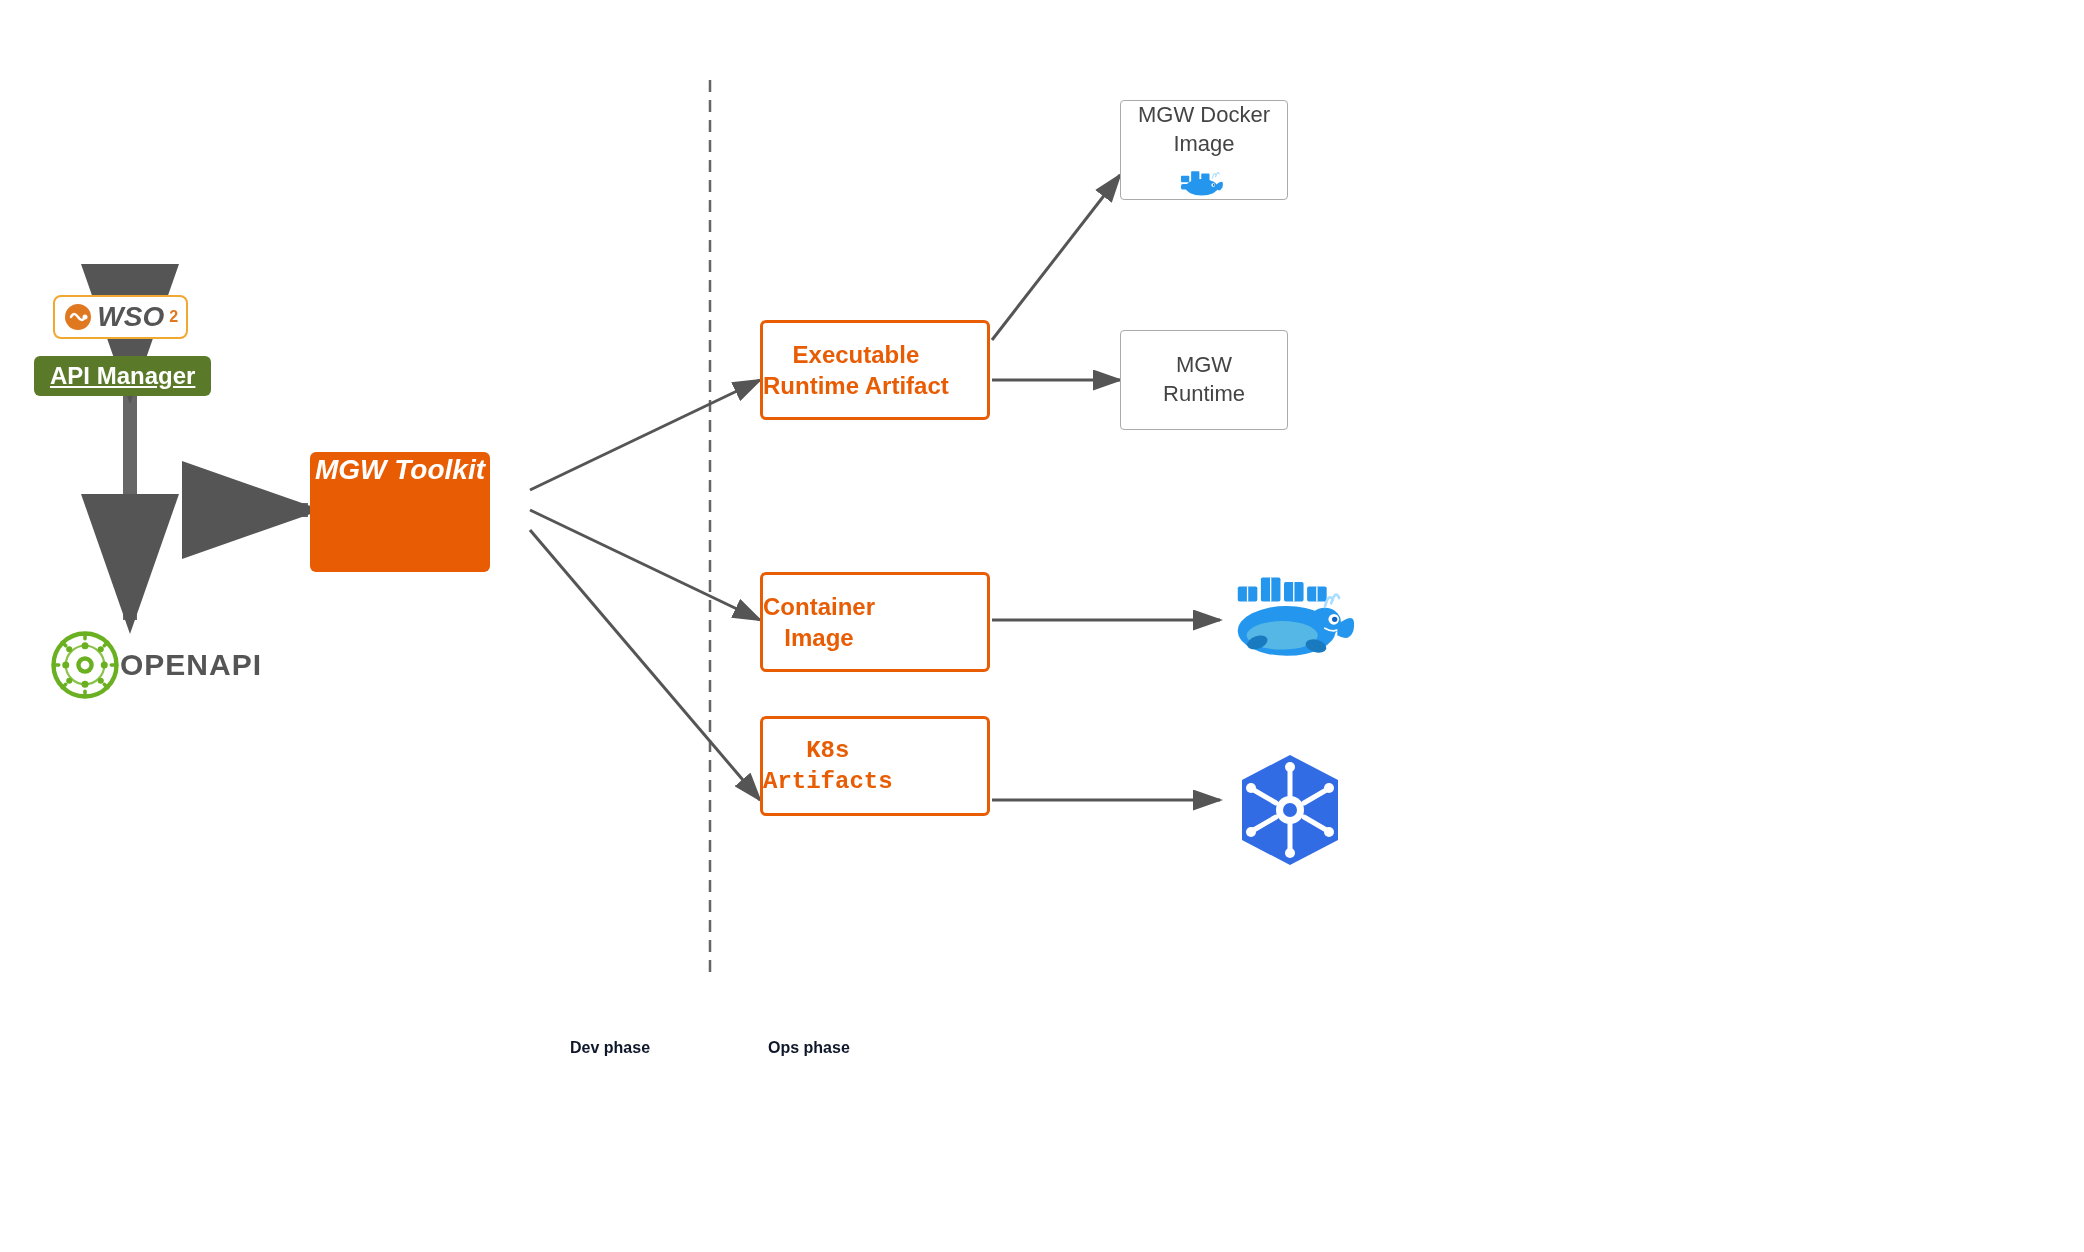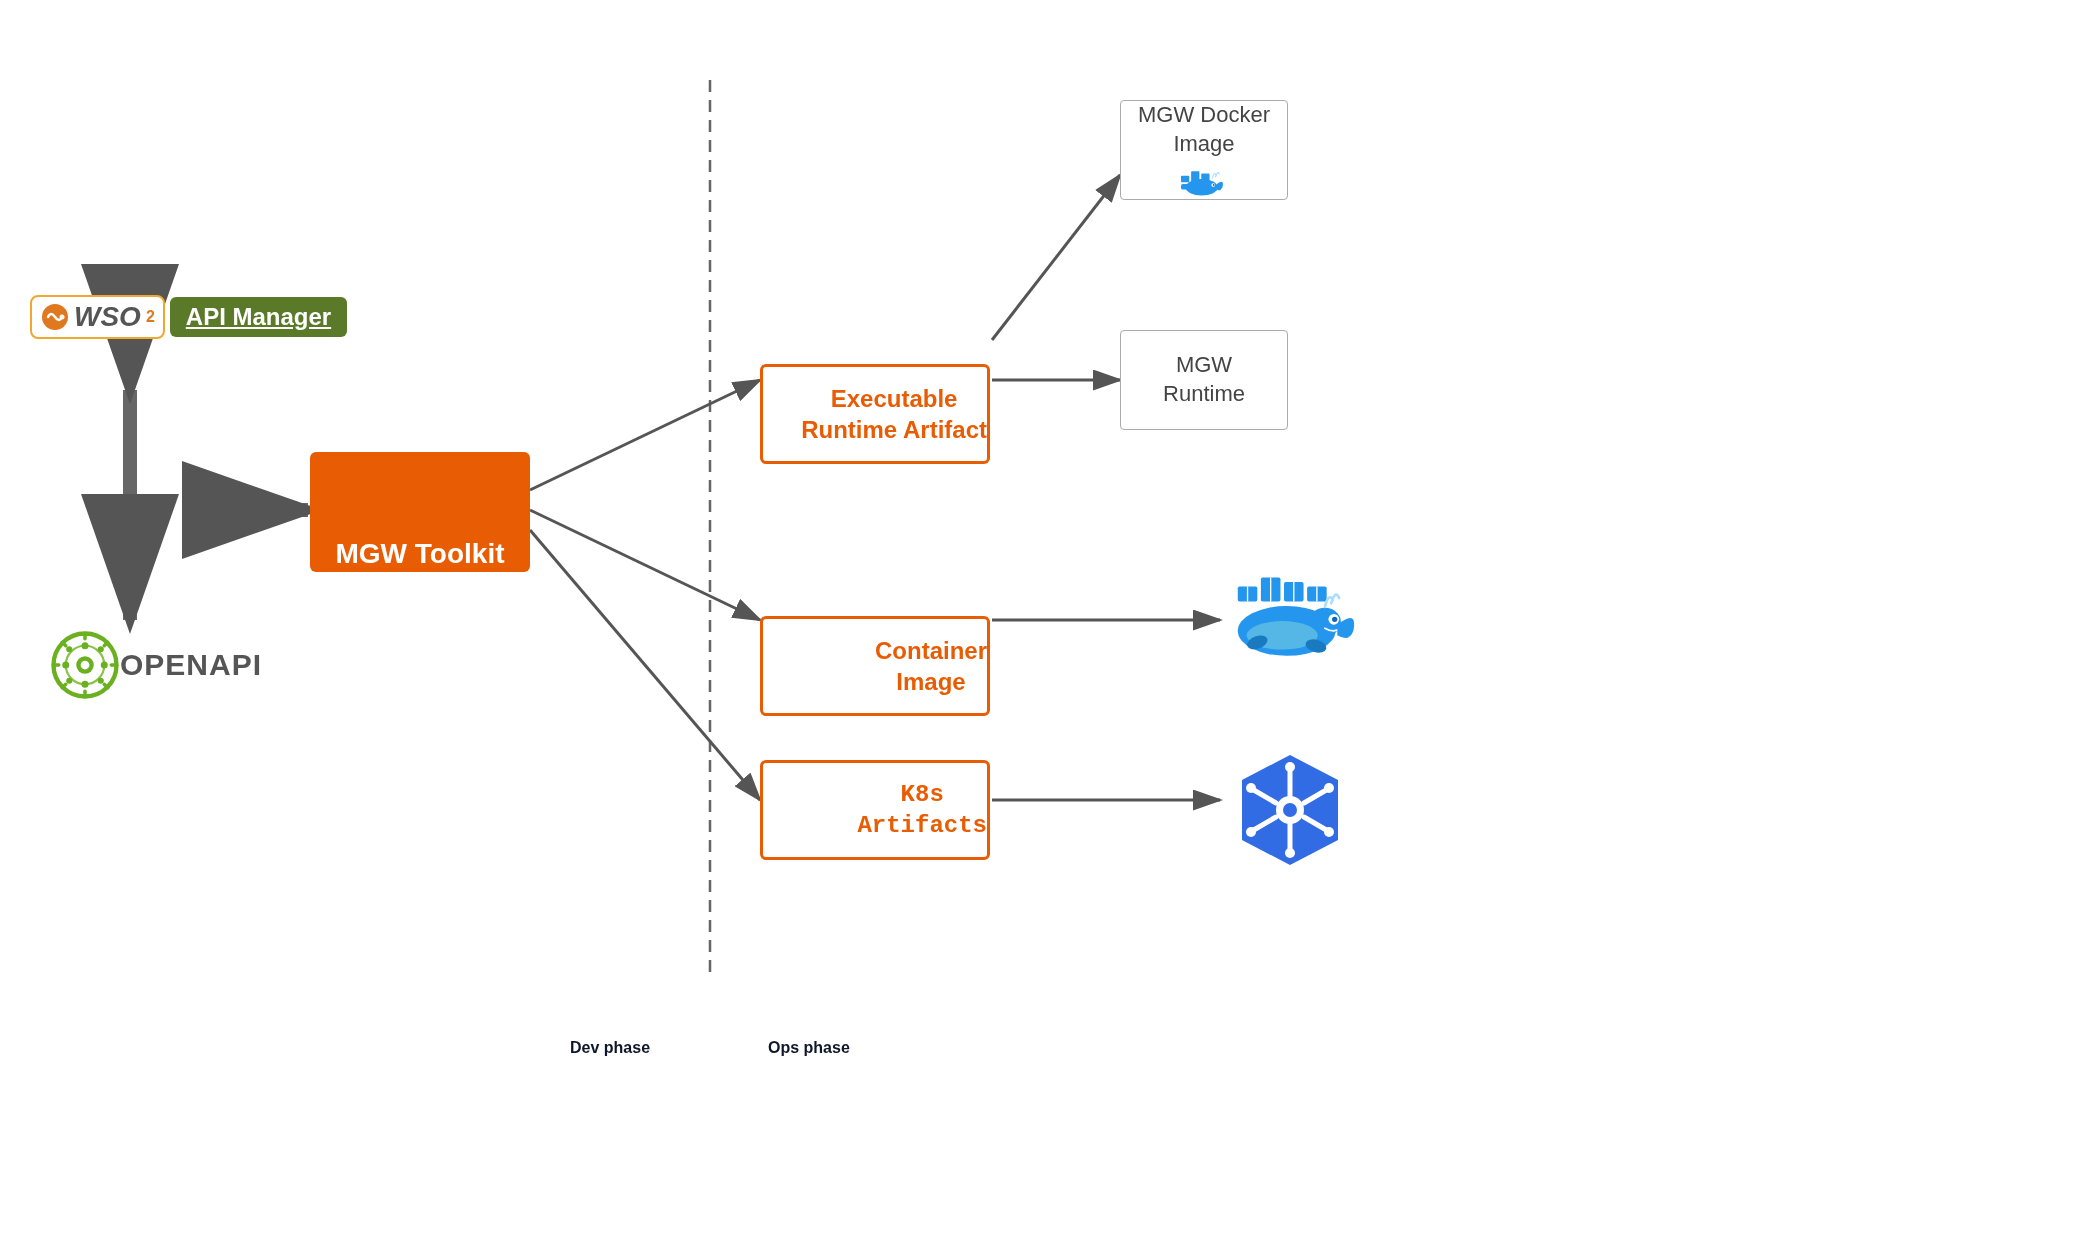--- a/index.html
+++ b/index.html
@@ -23,21 +23,22 @@
       height: 1252px;
     }
 
     
     .wso2-logo {
       position: absolute;
       top: 290px;
       left: 40px;
       display: flex;
       align-items: center;
-      gap: 1px;
+      gap: 17px;
+      flex-direction: column;
     }
     .wso2-badge {
       background: #fff;
       border: 2.5px solid #f0a830;
       border-radius: 8px;
       padding: 4px 8px;
       display: flex;
       align-items: center;
       gap: 4px;
     }
@@ -50,47 +51,47 @@
       border-radius: 6px;
       margin-left: 4px;
       text-decoration: underline;
     }
 
     
     .mgw-toolkit-box {
       position: absolute;
       top: 450px;
       left: 310px;
-      width: 220px;
+      width: 180px;
       height: 120px;
       background: #e85d04;
       border-radius: 6px;
       display: flex;
-      align-items: flex-end;
+      align-items: flex-start;
       justify-content: center;
+      font-style: italic;
     }
     .mgw-toolkit-label {
       color: #fff;
       font-size: 28px;
       font-weight: bold;
       text-align: center;
       line-height: 1.3;
     }
 
     
     .output-box {
       position: absolute;
       width: 230px;
       height: 100px;
       border: 3px solid #e85d04;
       border-radius: 6px;
       display: flex;
       align-items: center;
-      justify-content: flex-end;
-      margin-top: 44px;
+      justify-content: flex-start;
     }
     .output-box-label {
       color: #e85d04;
       font-size: 24px;
       font-weight: bold;
       text-align: center;
       line-height: 1.3;
     }
 
     

